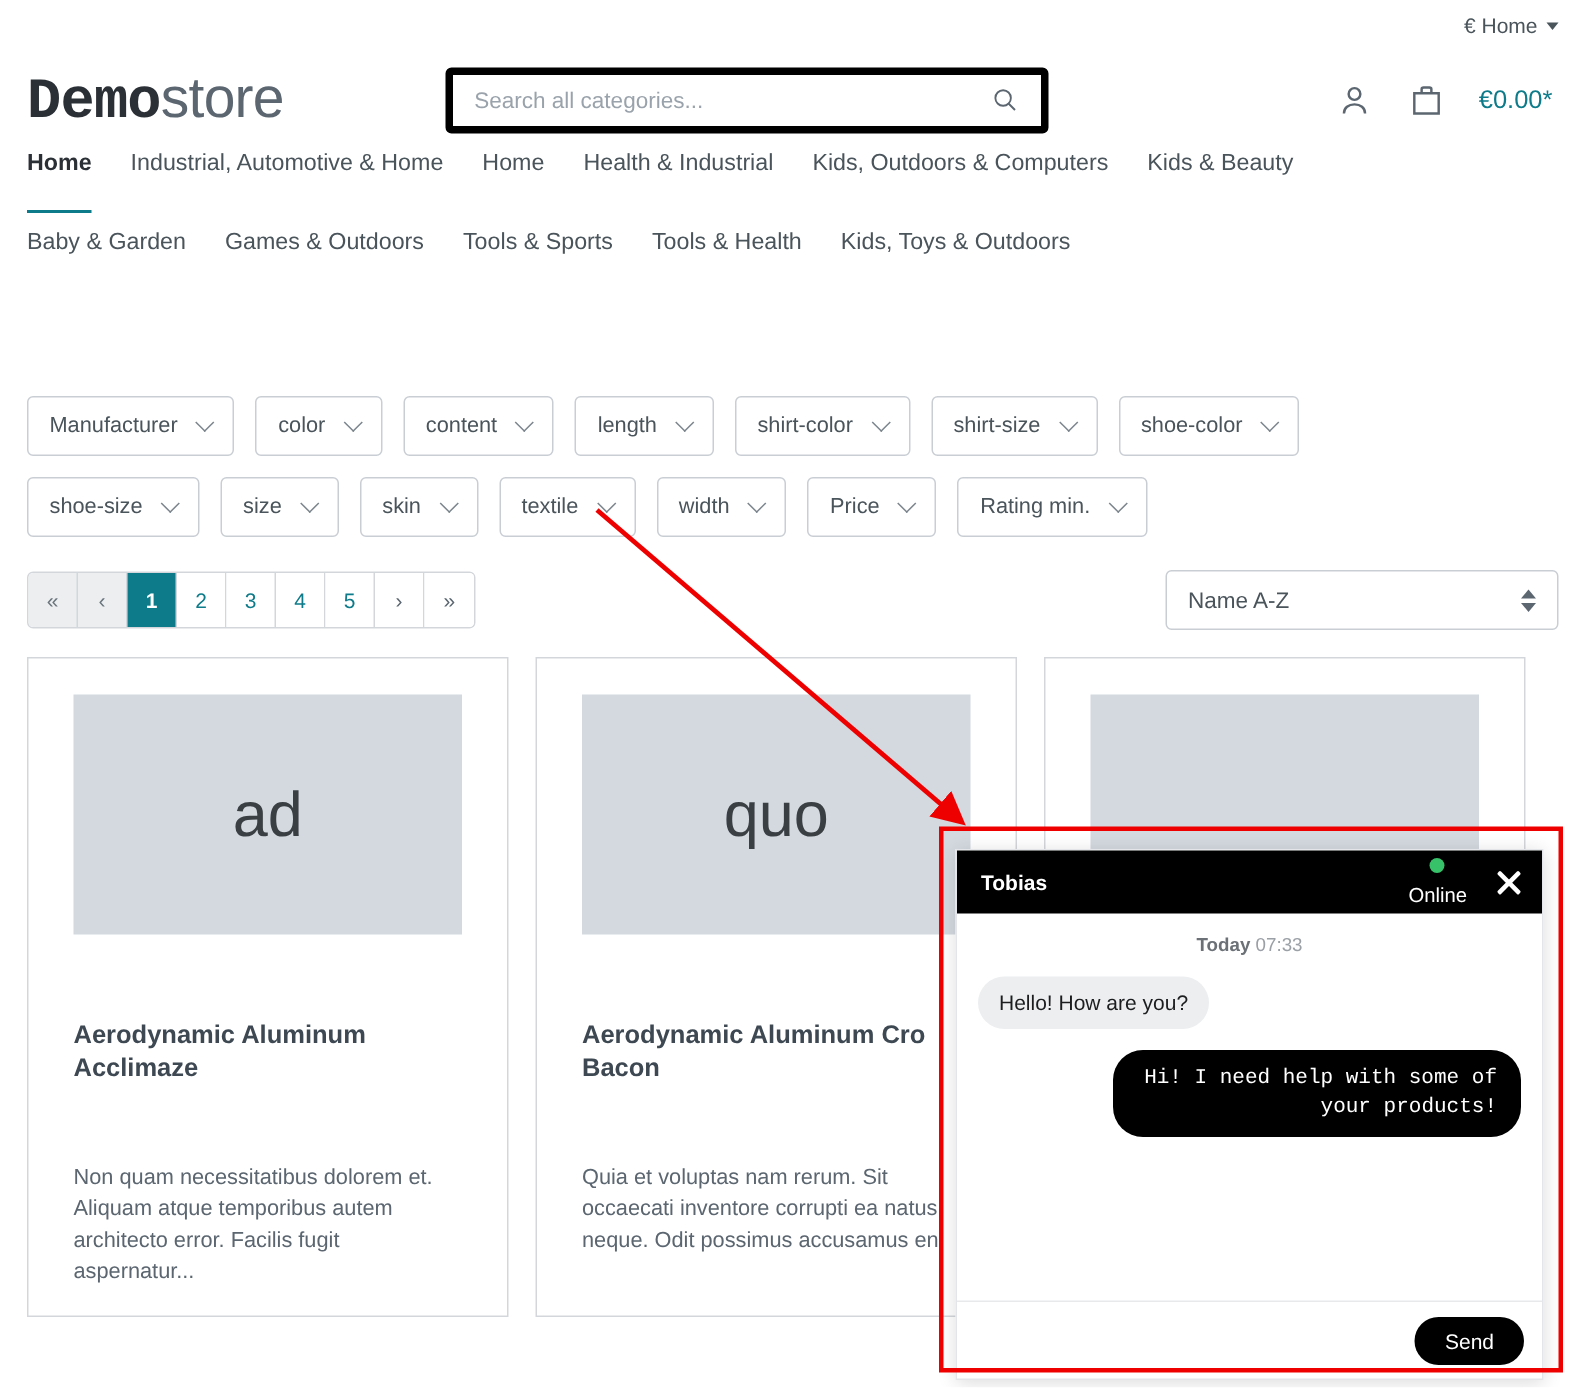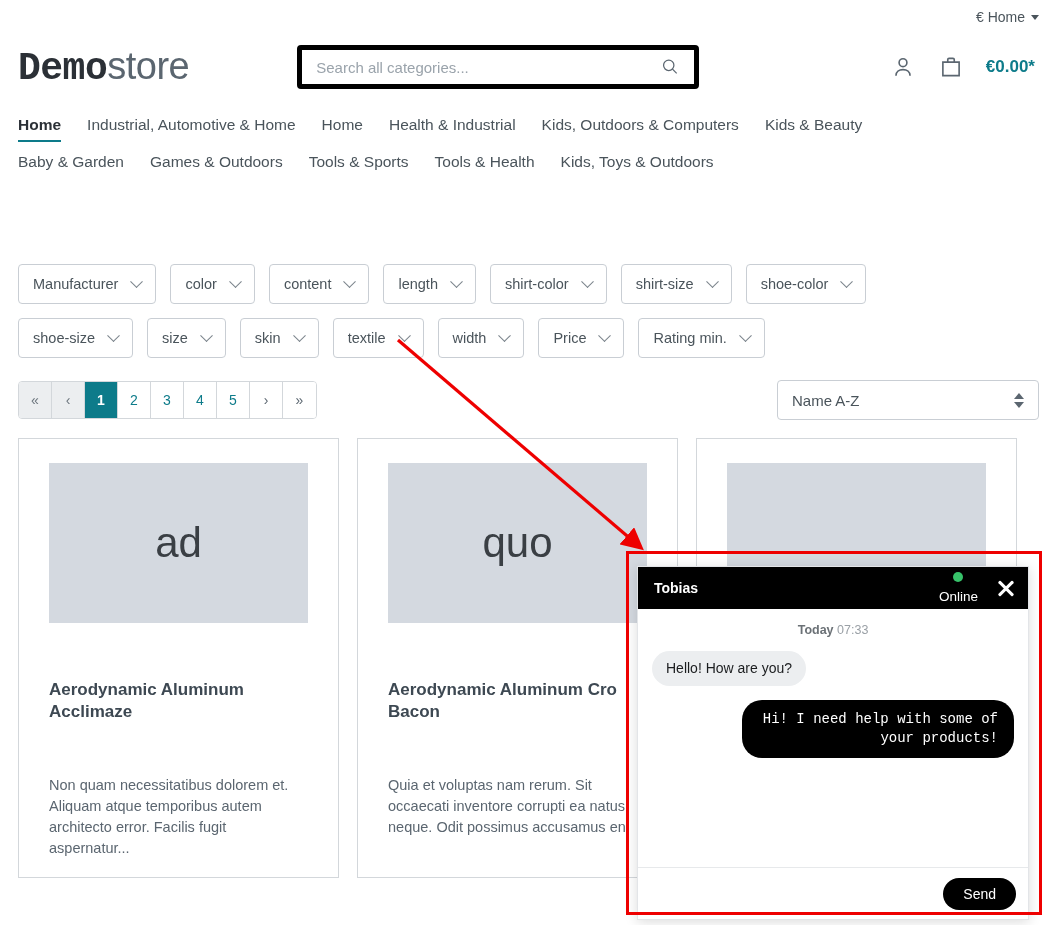--- a/index.html
+++ b/index.html
@@ -43,25 +43,25 @@
     flex: 1; border: 0; outline: none; font-size: 15px; color: #4a545b;
     font-family: "Liberation Sans", sans-serif; background: transparent;
   }
   .searchwrap input::placeholder { color: #9aa3ab; }
   .search-ico { width: 20px; height: 20px; flex: none; }
 
   .header-right {
     margin-left: auto; display: flex; align-items: center; gap: 22px; padding-right: 4px;
   }
   .icon-btn { width: 26px; height: 26px; cursor: pointer; }
-  .cart-price { font-size: 17px; font-weight: 700; color: #0d7b8a; white-space: nowrap; }
+  .cart-price { font-size: 17px; font-weight: 400; color: #0d7b8a; white-space: nowrap; }
 
   
   .nav { padding: 0 18px; }
-  .nav-row { display: flex; align-items: flex-end; gap: 26px; height: 42px; }
+  .nav-row { display: flex; gap: 26px; height: 42px; }
   .nav-row.second { height: 40px; align-items: center; }
   .nav-item {
     font-size: 15.5px; color: #4a545b; cursor: pointer; white-space: nowrap;
     padding-bottom: 8px; position: relative;
   }
   .nav-item.active { color: #2b3036; font-weight: 700; }
   .nav-item.active::after {
     content: ""; position: absolute; left: 0; right: 0; bottom: 0;
     height: 2px; background: #0d7b8a;
   }

